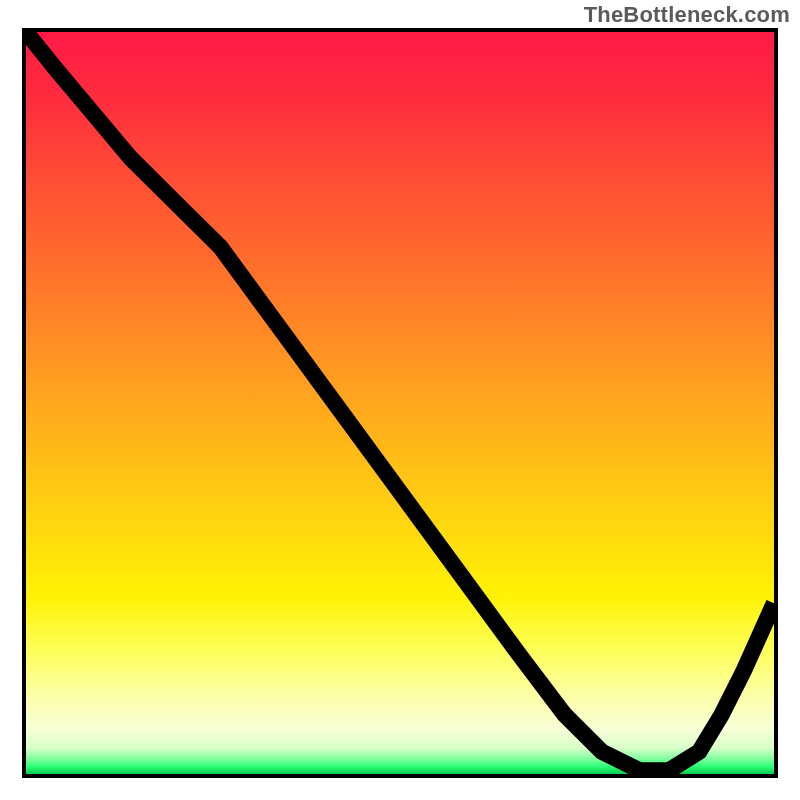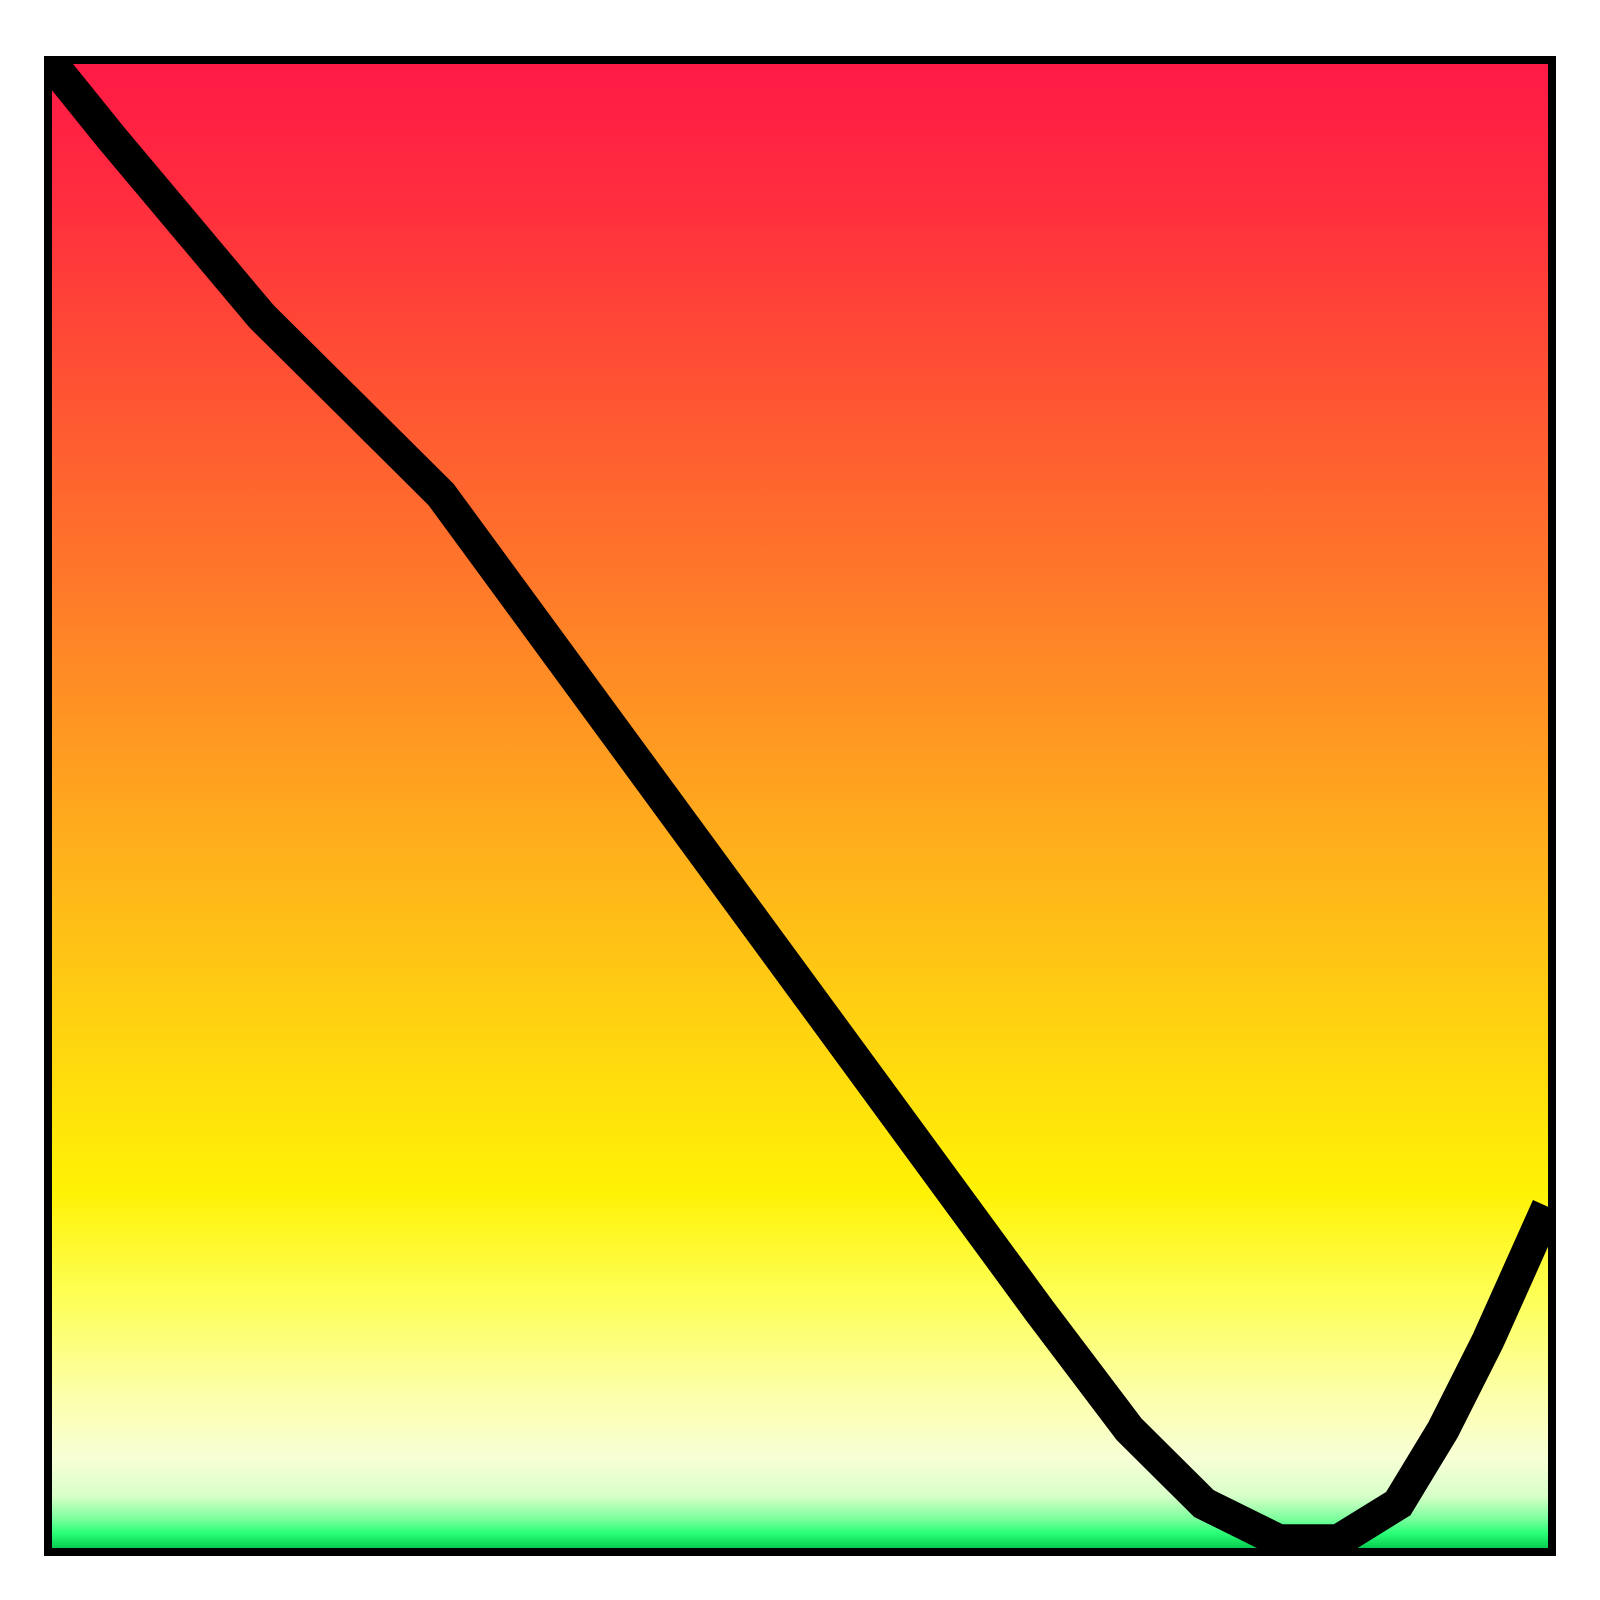--- a/index.html
+++ b/index.html
@@ -94,20 +94,21 @@
     color: #c83a3a;
     transform: translate(-50%, 0);
     white-space: nowrap;
   }
 </style>
 </head>
 <body>
 
 <div class="stage">
 
+  <div class="watermark">TheBottleneck.com</div>
 
   <div class="plot-wrap">
 
     <div class="gradient"></div>
 
     <div class="curve">
       <svg viewBox="0 0 100 100" preserveAspectRatio="none">
         <path d="M0.00 0.00 L4.00 5.00 L9.00 11.00 L14.00 17.00 L20.00 23.00 L26.00 29.00 L34.00 40.00 L42.00 51.00 L50.00 62.00 L58.00 73.00 L66.00 84.00 L72.00 92.00 L77.00 97.00 L82.00 99.50 L86.00 99.50 L90.00 97.00 L93.00 92.00 L96.00 86.00 L100.00 77.00"></path>
       </svg>
       <div class="trough-label" style="left: 81.5%; top: calc(99.5% - 10px);"></div>

